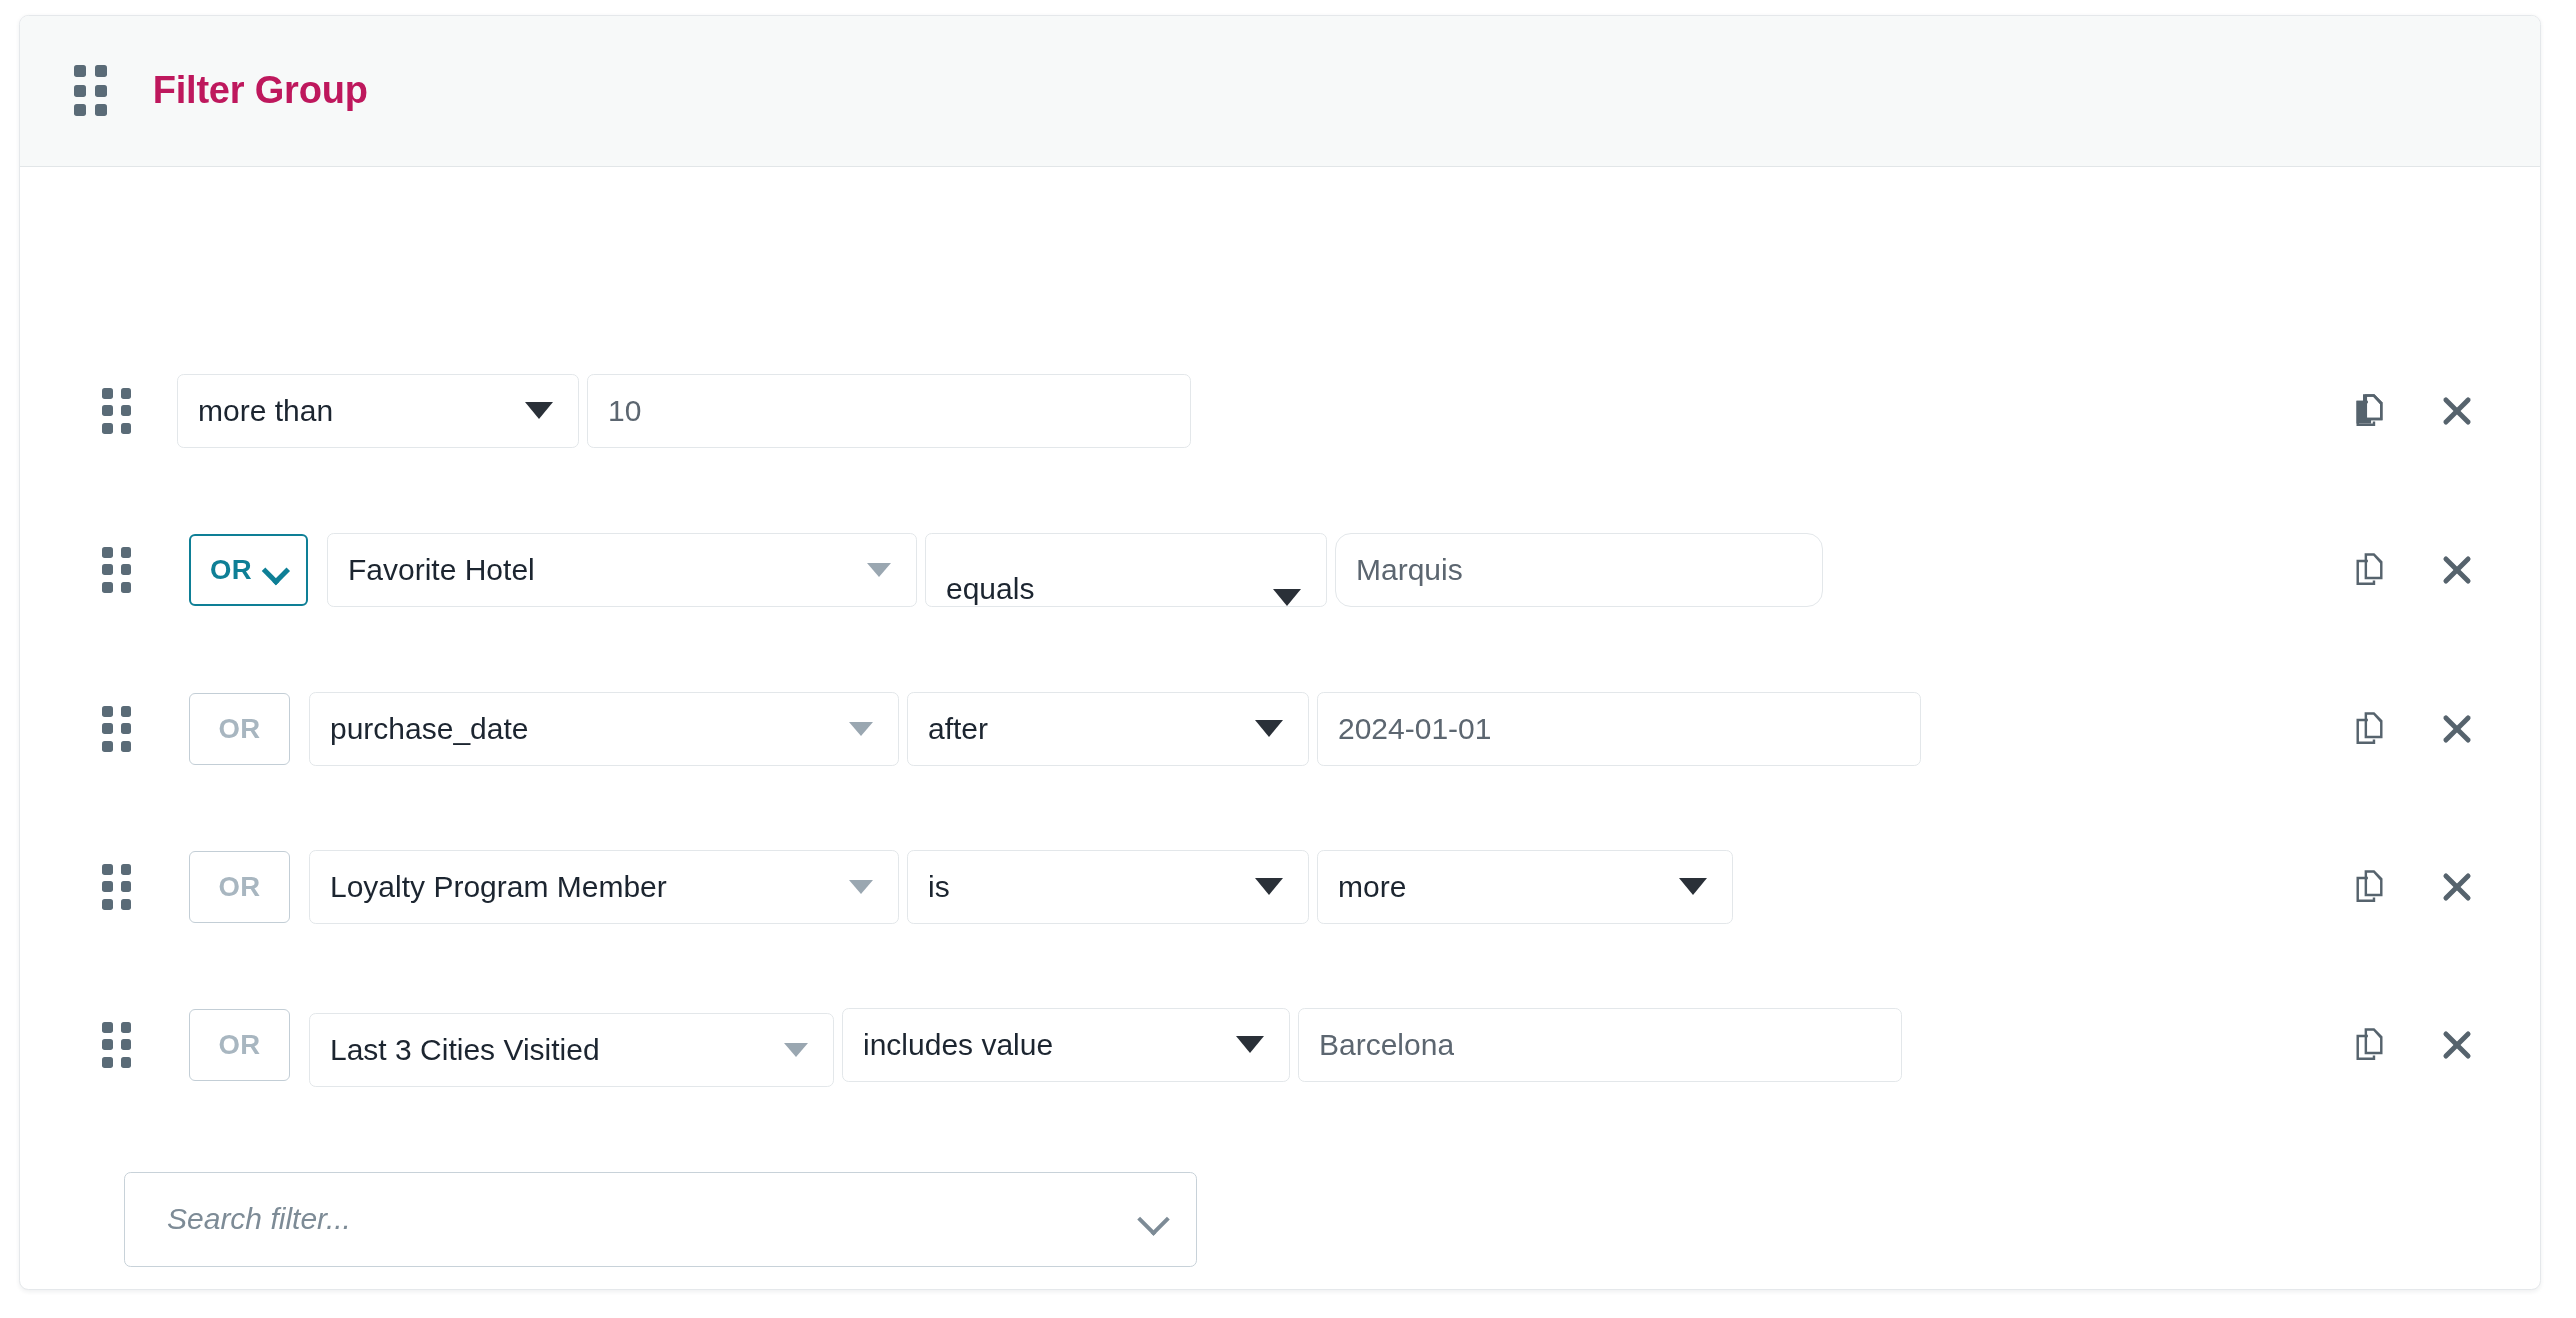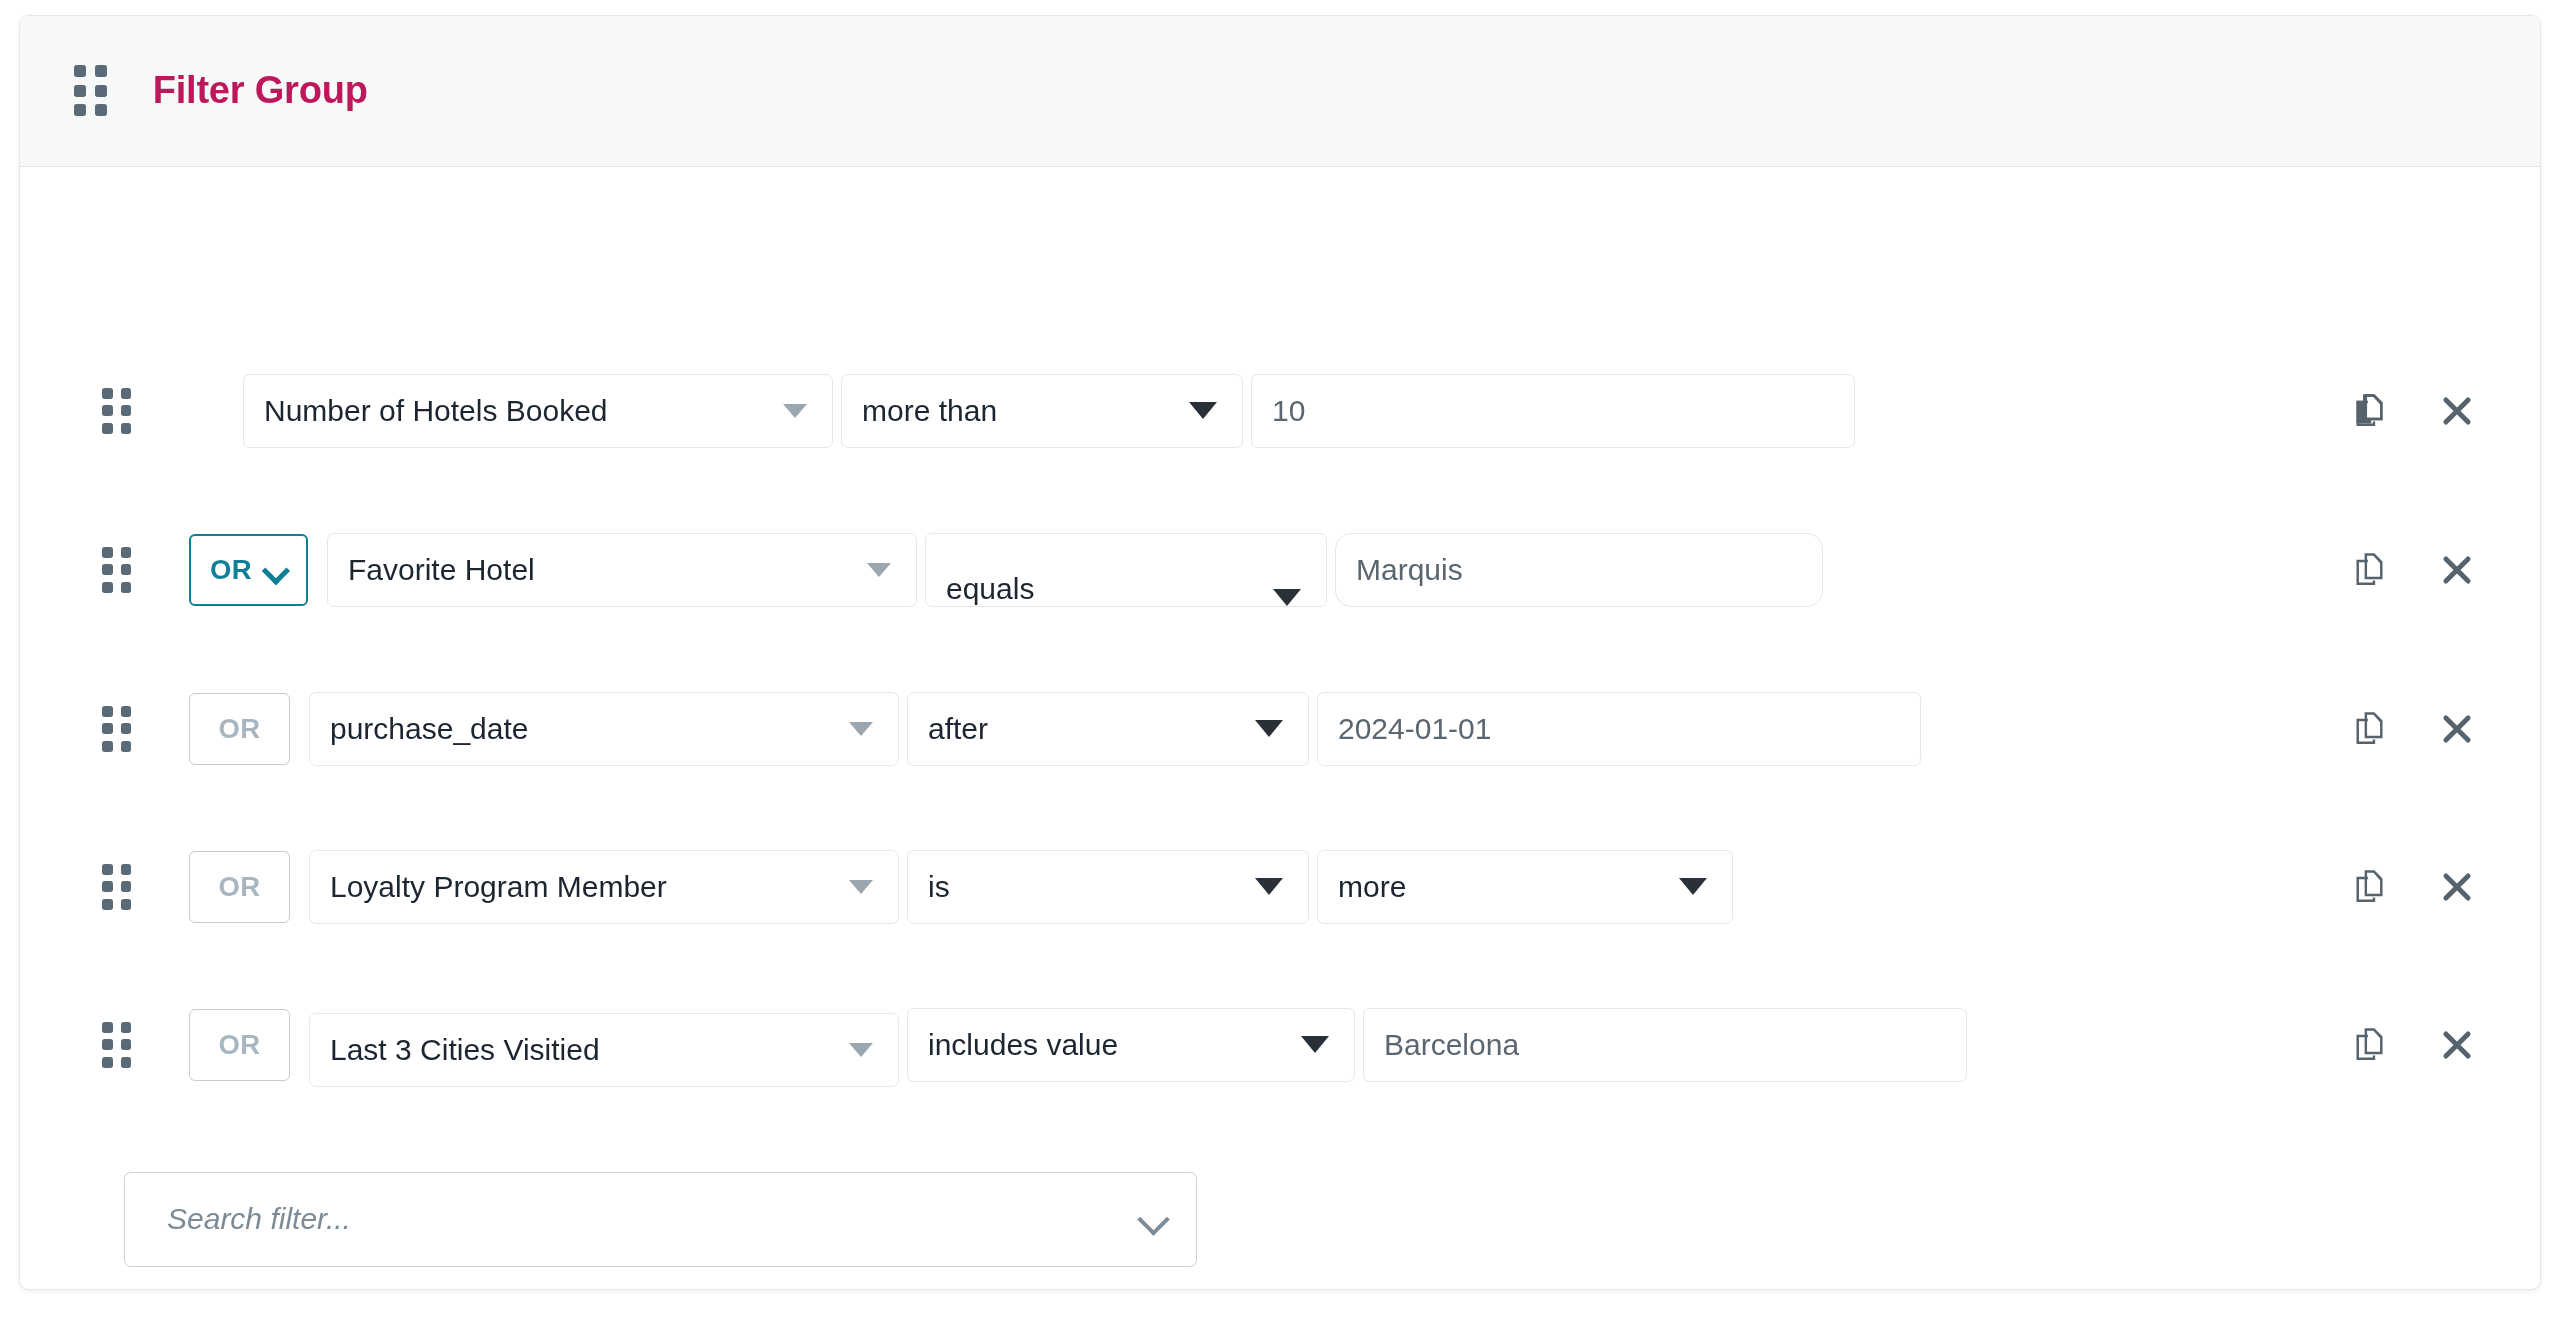--- a/index.html
+++ b/index.html
@@ -263,24 +263,20 @@
       <span class="row-handle-wrap">
         <span class="drag-handle small">
           <i></i>
             <i></i>
             <i></i>
             <i></i>
             <i></i>
             <i></i>
         </span>
       </span>
-      <div class="field" style="width:590px; margin-left:66px;">
-        <span class="txt">Number of Hotels Booked</span>
-        <span class="caret light pad"></span>
-      </div>
       <div class="field" style="width:402px;">
         <span class="txt">more than</span>
         <span class="caret dark pad"></span>
       </div>
       <div class="field" style="width:604px;">
         <span class="txt muted">10</span>
       </div>
       <div class="row-actions" style="right:62px;">
         <span class="icon-btn">
           <svg width="39" height="39" viewBox="0 0 24 24" fill="#56636d">
@@ -432,21 +428,21 @@
             <i></i>
             <i></i>
             <i></i>
             <i></i>
             <i></i>
         </span>
       </span>
       <div class="or-toggle inactive" style="margin-left:12px;">
         <span>OR</span>
       </div>
-      <div class="field" style="width:590px;margin-top:10px;">
+      <div class="field" style="width:525px;margin-top:10px;">
         <span class="txt">Last 3 Cities Visitied</span>
         <span class="caret light pad"></span>
       </div>
       <div class="field" style="width:448px;">
         <span class="txt">includes value</span>
         <span class="caret dark pad"></span>
       </div>
       <div class="field" style="width:604px;">
         <span class="txt muted">Barcelona</span>
       </div>

